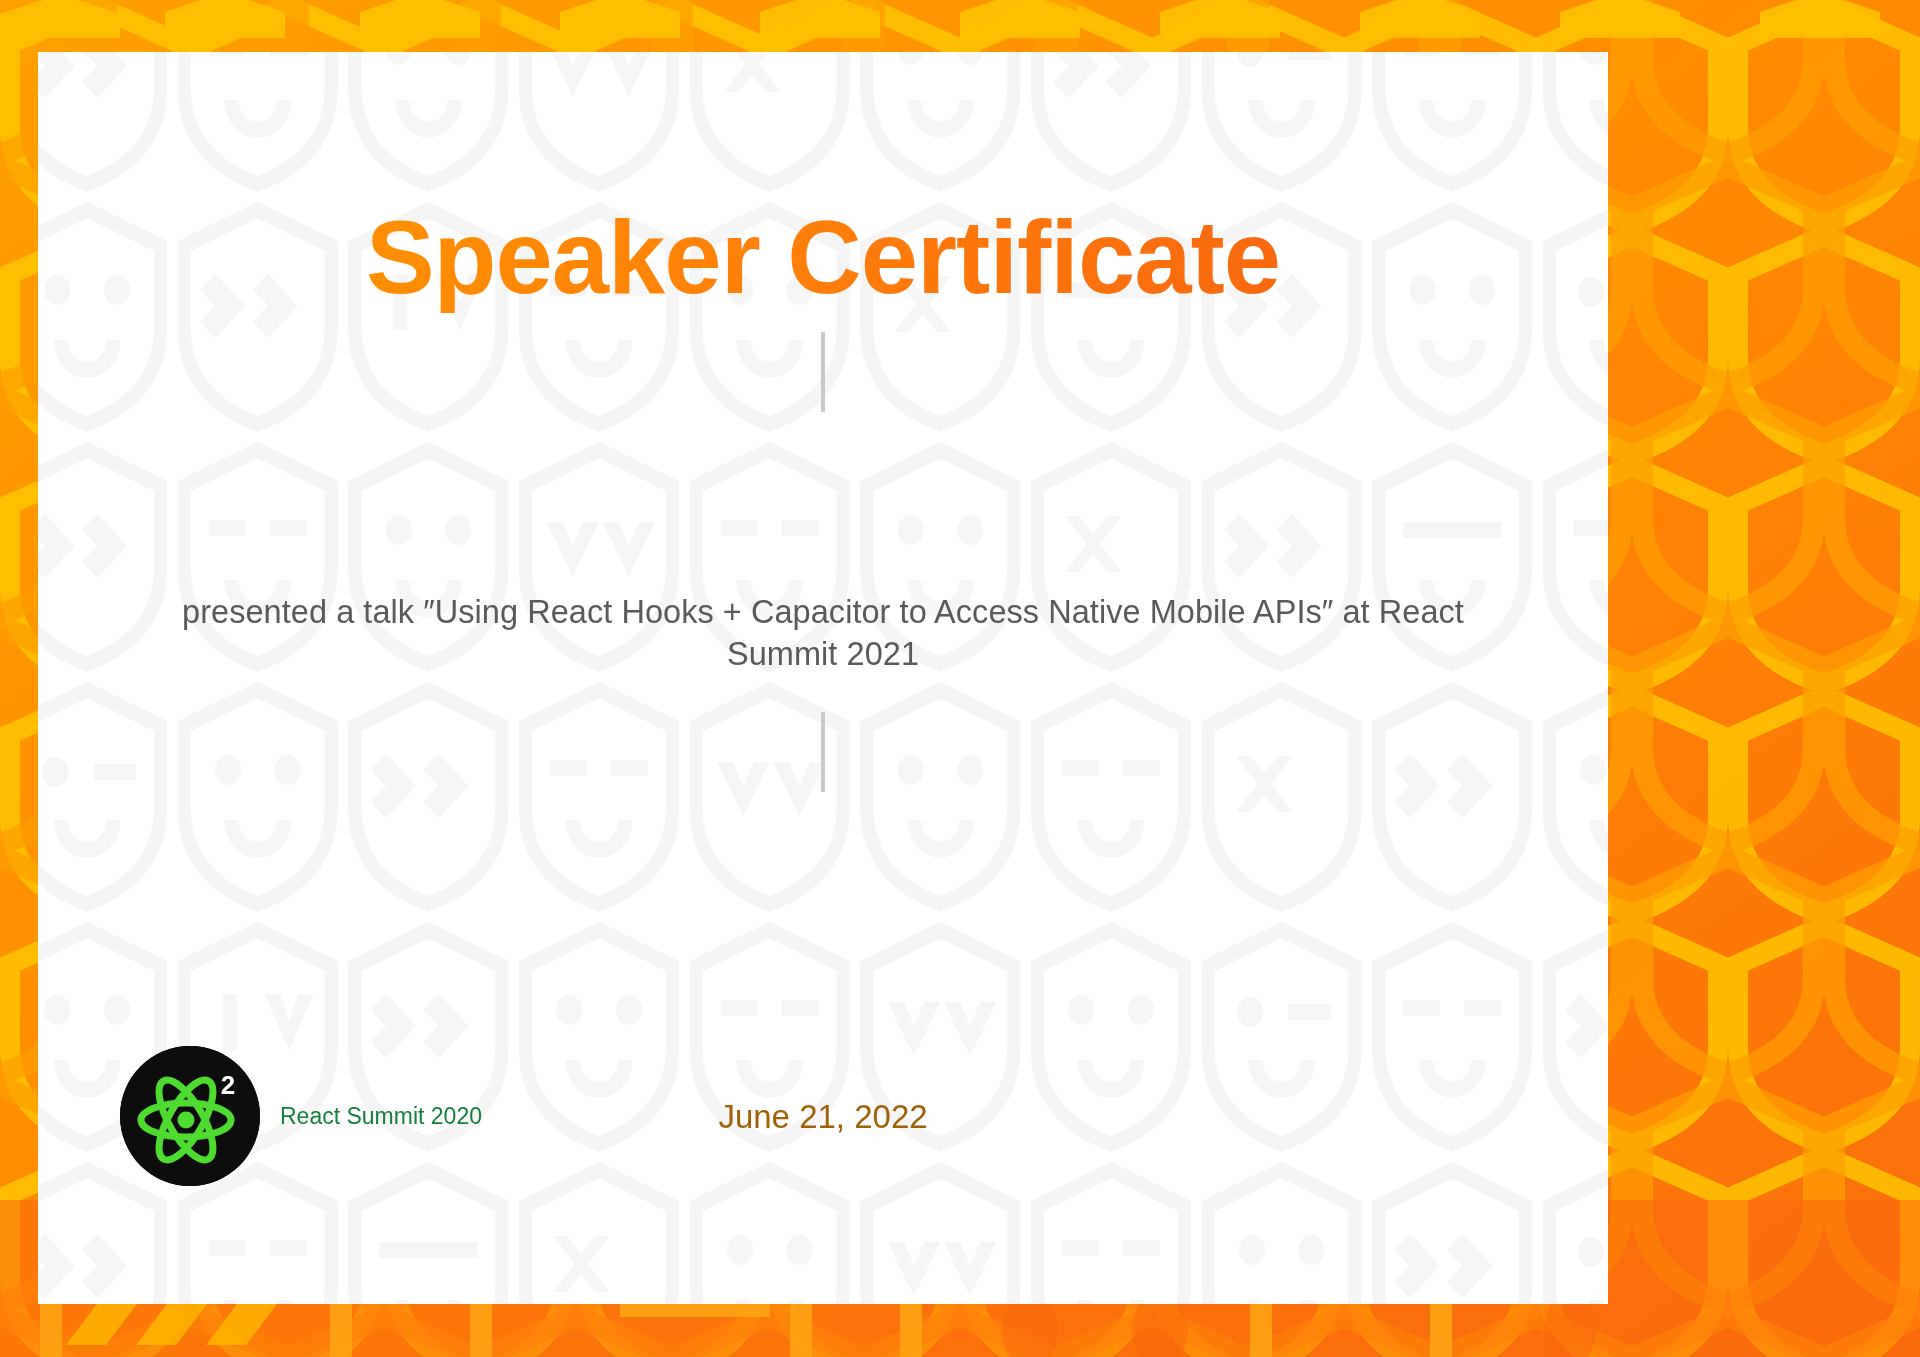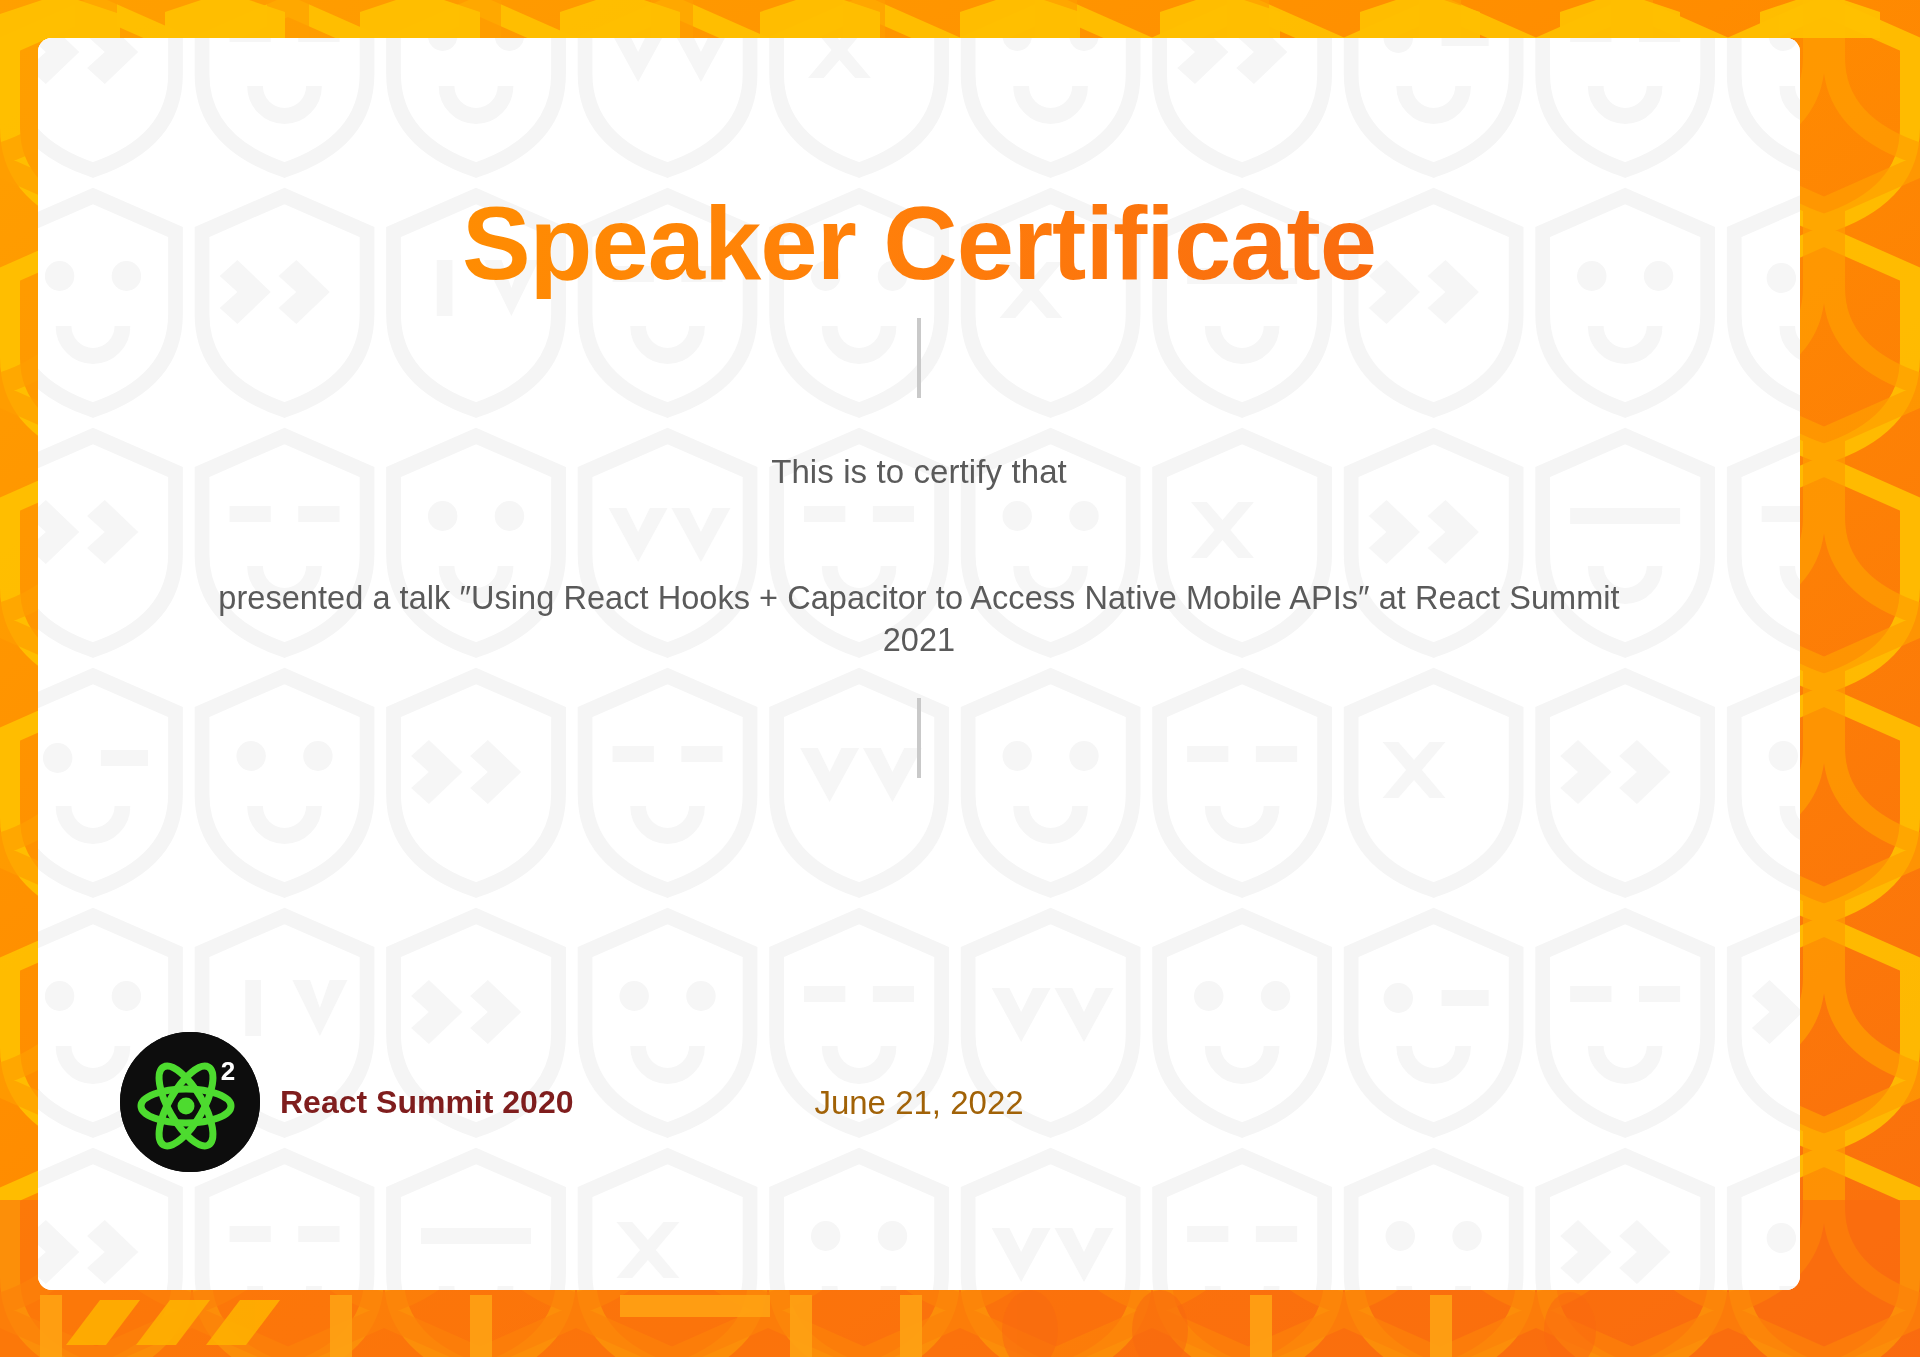--- a/index.html
+++ b/index.html
@@ -23,27 +23,26 @@
     position:absolute;
     inset:0;
     z-index:0;
   }
   .border-art svg { display:block; width:100%; height:100%; }
 
   
   .card {
     position:absolute;
     left:38px;
-    top:38px;
-    width:1762px;
+    top:52px;
+    width:1570px;
     height:1252px;
     background:#ffffff;
     overflow:hidden;
     z-index:2;
-    border-radius:14px;
   }
   .watermark {
     position:absolute;
     inset:0;
     z-index:0;
     opacity:1;
     pointer-events:none;
   }
   .watermark svg { display:block; width:100%; height:100%; }
 
@@ -135,23 +134,23 @@
   .event-logo {
     width:140px; height:140px;
     border-radius:50%;
     background:#0d0d0d;
     position:relative;
     flex:0 0 auto;
     display:block;
   }
   .event-logo svg { display:block; width:140px; height:140px; }
   .event-name {
-    font-size:32px;
-    color:#7f1d1d;
-    font-weight:700;
+    font-size:23px;
+    color:#15803d;
+    font-weight:400;
     white-space:nowrap;
   }
 
   .date-block {
     position:absolute;
     left:0; right:0;
     top:52px;
     text-align:center;
     font-size:33px;
     color:#a16207;
@@ -543,21 +542,20 @@
           </g>
       </svg>
     </div>
 
     <div class="card-content">
 
       <div class="title">Speaker Certificate</div>
 
       <div class="divider divider-top"></div>
 
-      <div class="certify-line">This is to certify that</div>
 
 
       <div class="talk-desc">presented a talk ″Using React Hooks + Capacitor to Access Native Mobile APIs″ at React Summit 2021</div>
 
       <div class="divider divider-bottom"></div>
 
       <div class="footer">
 
         <div class="event-block">
           <span class="event-logo">

